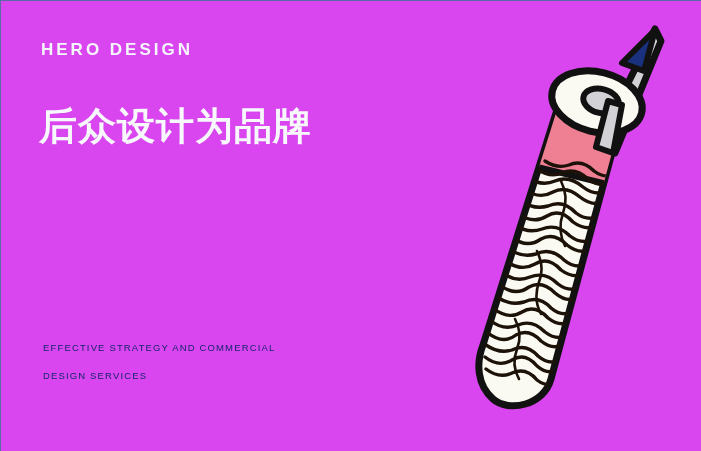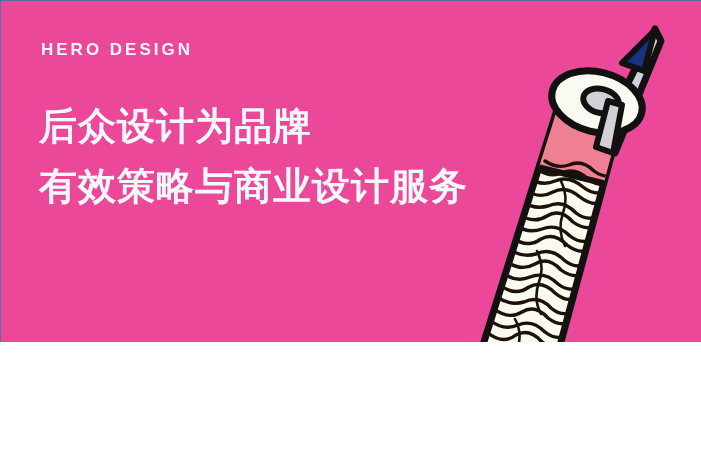--- a/index.html
+++ b/index.html
@@ -3,22 +3,22 @@
 <meta charset="utf-8">
 <style>
   html, body {
     margin: 0;
     padding: 0;
     background: #ffffff;
   }
   #banner {
     position: relative;
     width: 701px;
-    height: 342px;
-    background: #ec4899;
+    height: 451px;
+    background: #d946ef;
     overflow: hidden;
     font-family: "Liberation Sans", "DejaVu Sans", sans-serif;
     box-sizing: border-box;
     border-top: 1px solid #5b6ba6;
     border-left: 1px solid #5b6ba6;
     text-decoration: underline;
   }
 
   
   #brand {
@@ -82,21 +82,20 @@
 </style>
 </head>
 <body>
 
 <div id="banner">
 
   <div id="brand">HERO DESIGN</div>
 
   <div id="headline">
     <div class="hl-line">后众设计为品牌</div>
-    <div class="hl-line">有效策略与商业设计服务</div>
   </div>
 
   <div id="subtext">
     <div class="sub-line">EFFECTIVE STRATEGY AND COMMERCIAL</div>
     <div class="sub-line">DESIGN SERVICES</div>
   </div>
 
   <div id="illustration">
     <svg viewBox="0 0 261 451" xmlns="http://www.w3.org/2000/svg">
       <defs>

